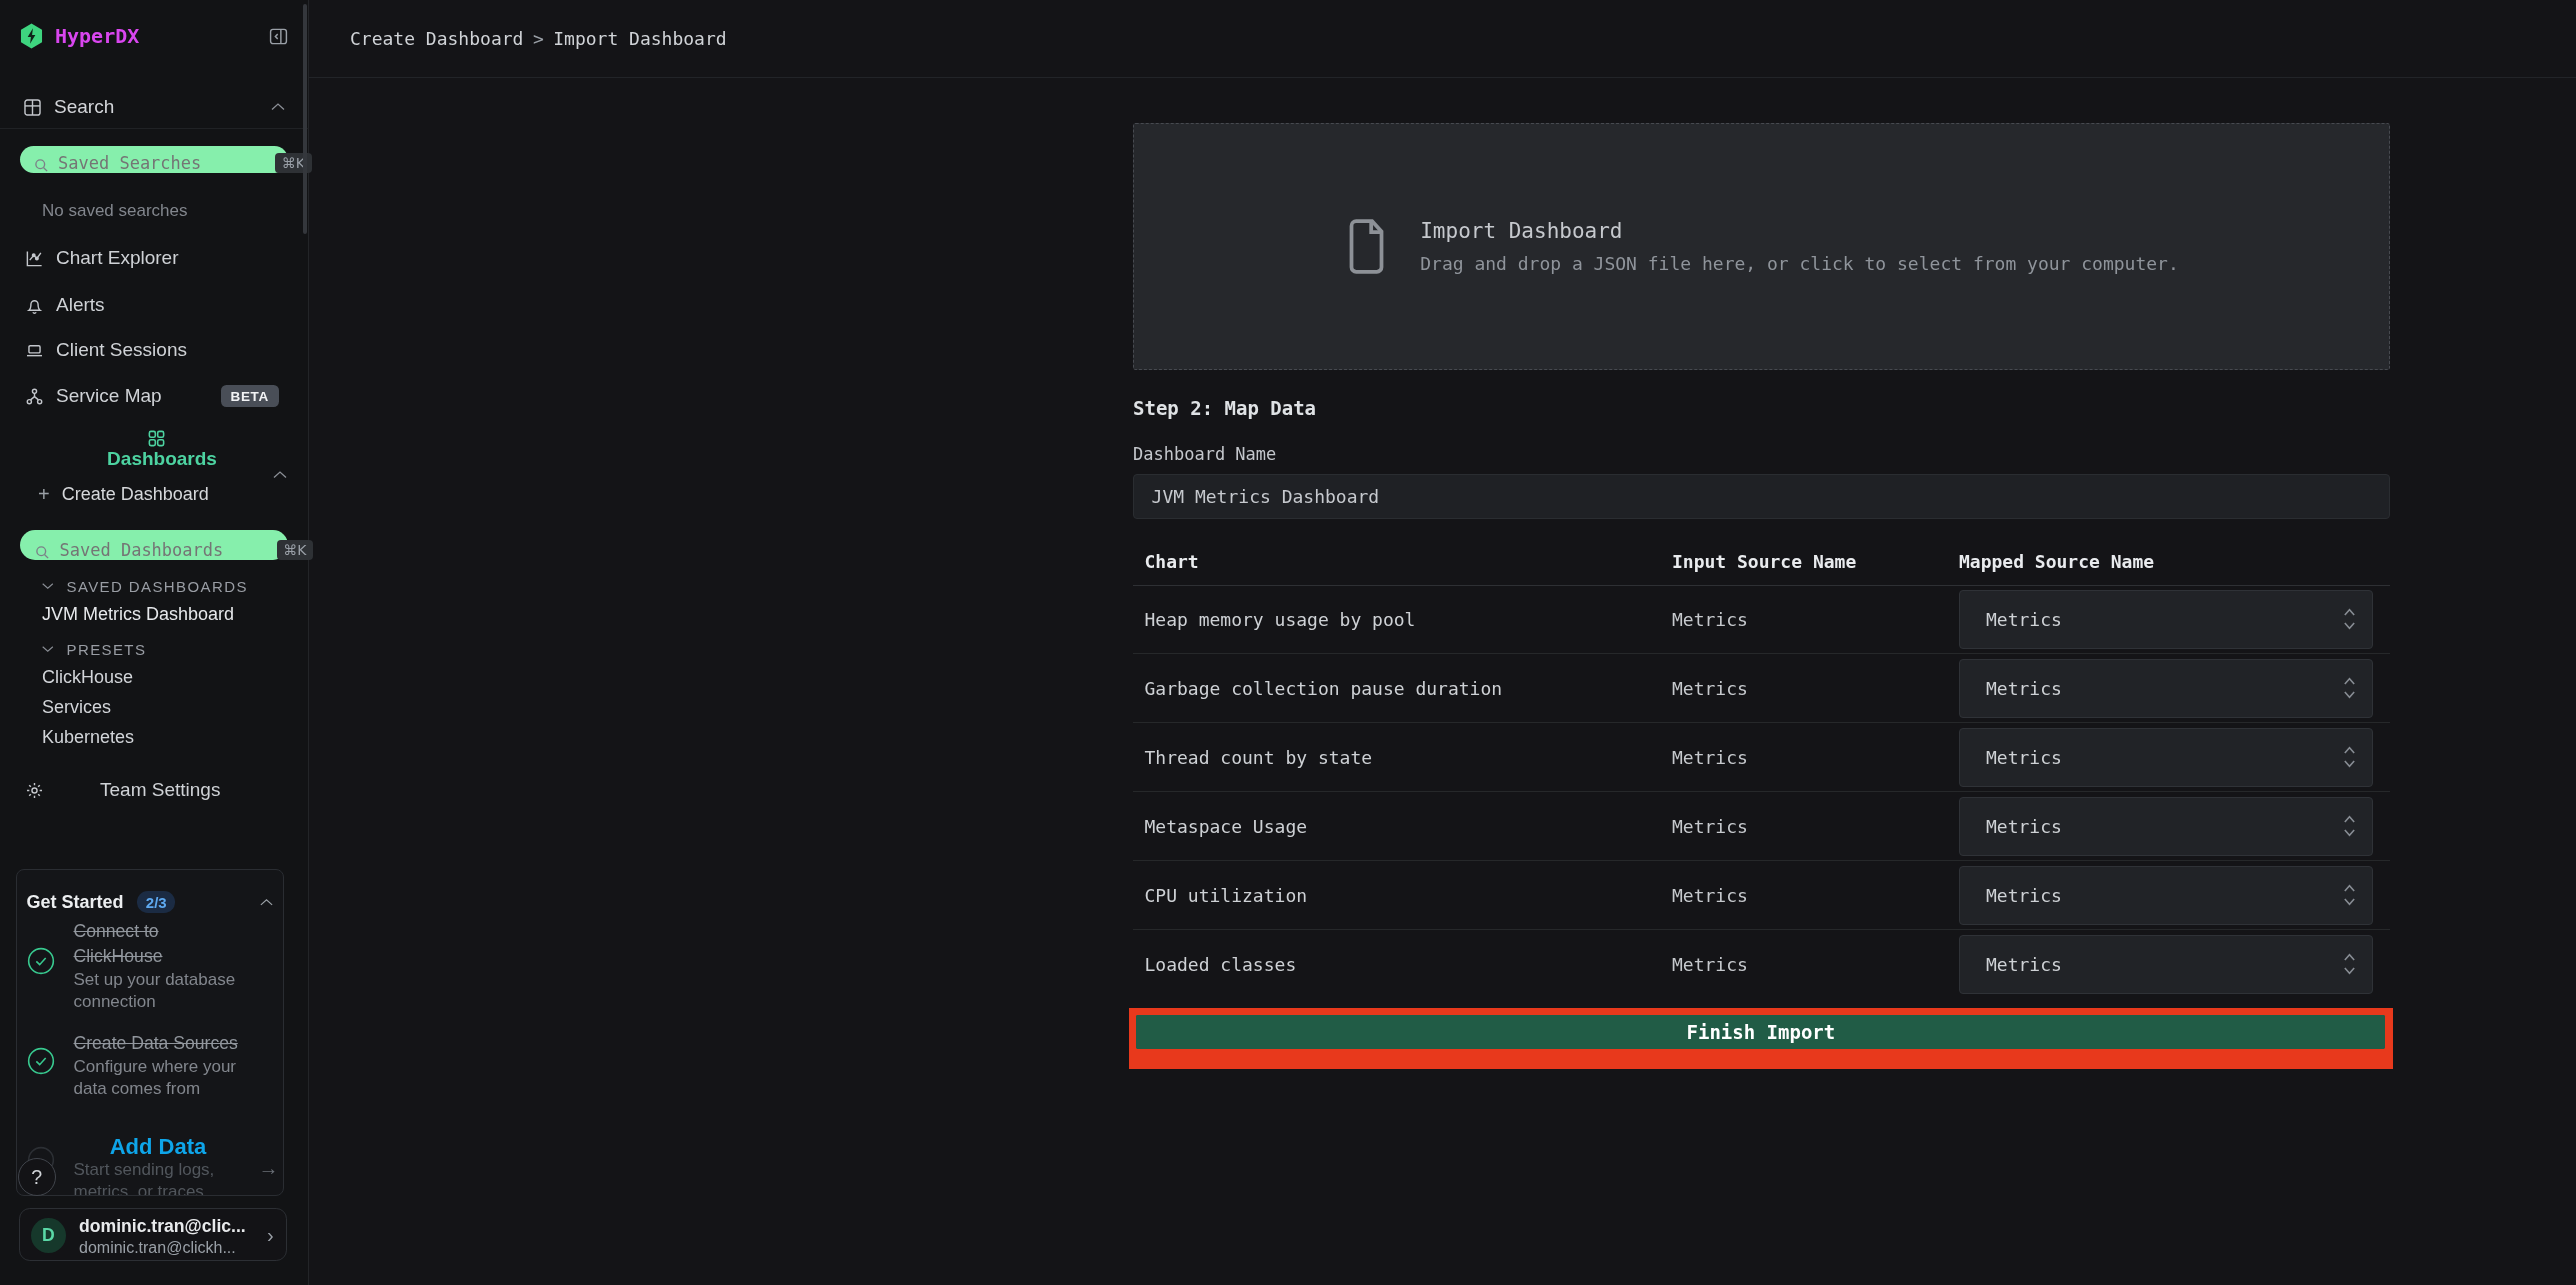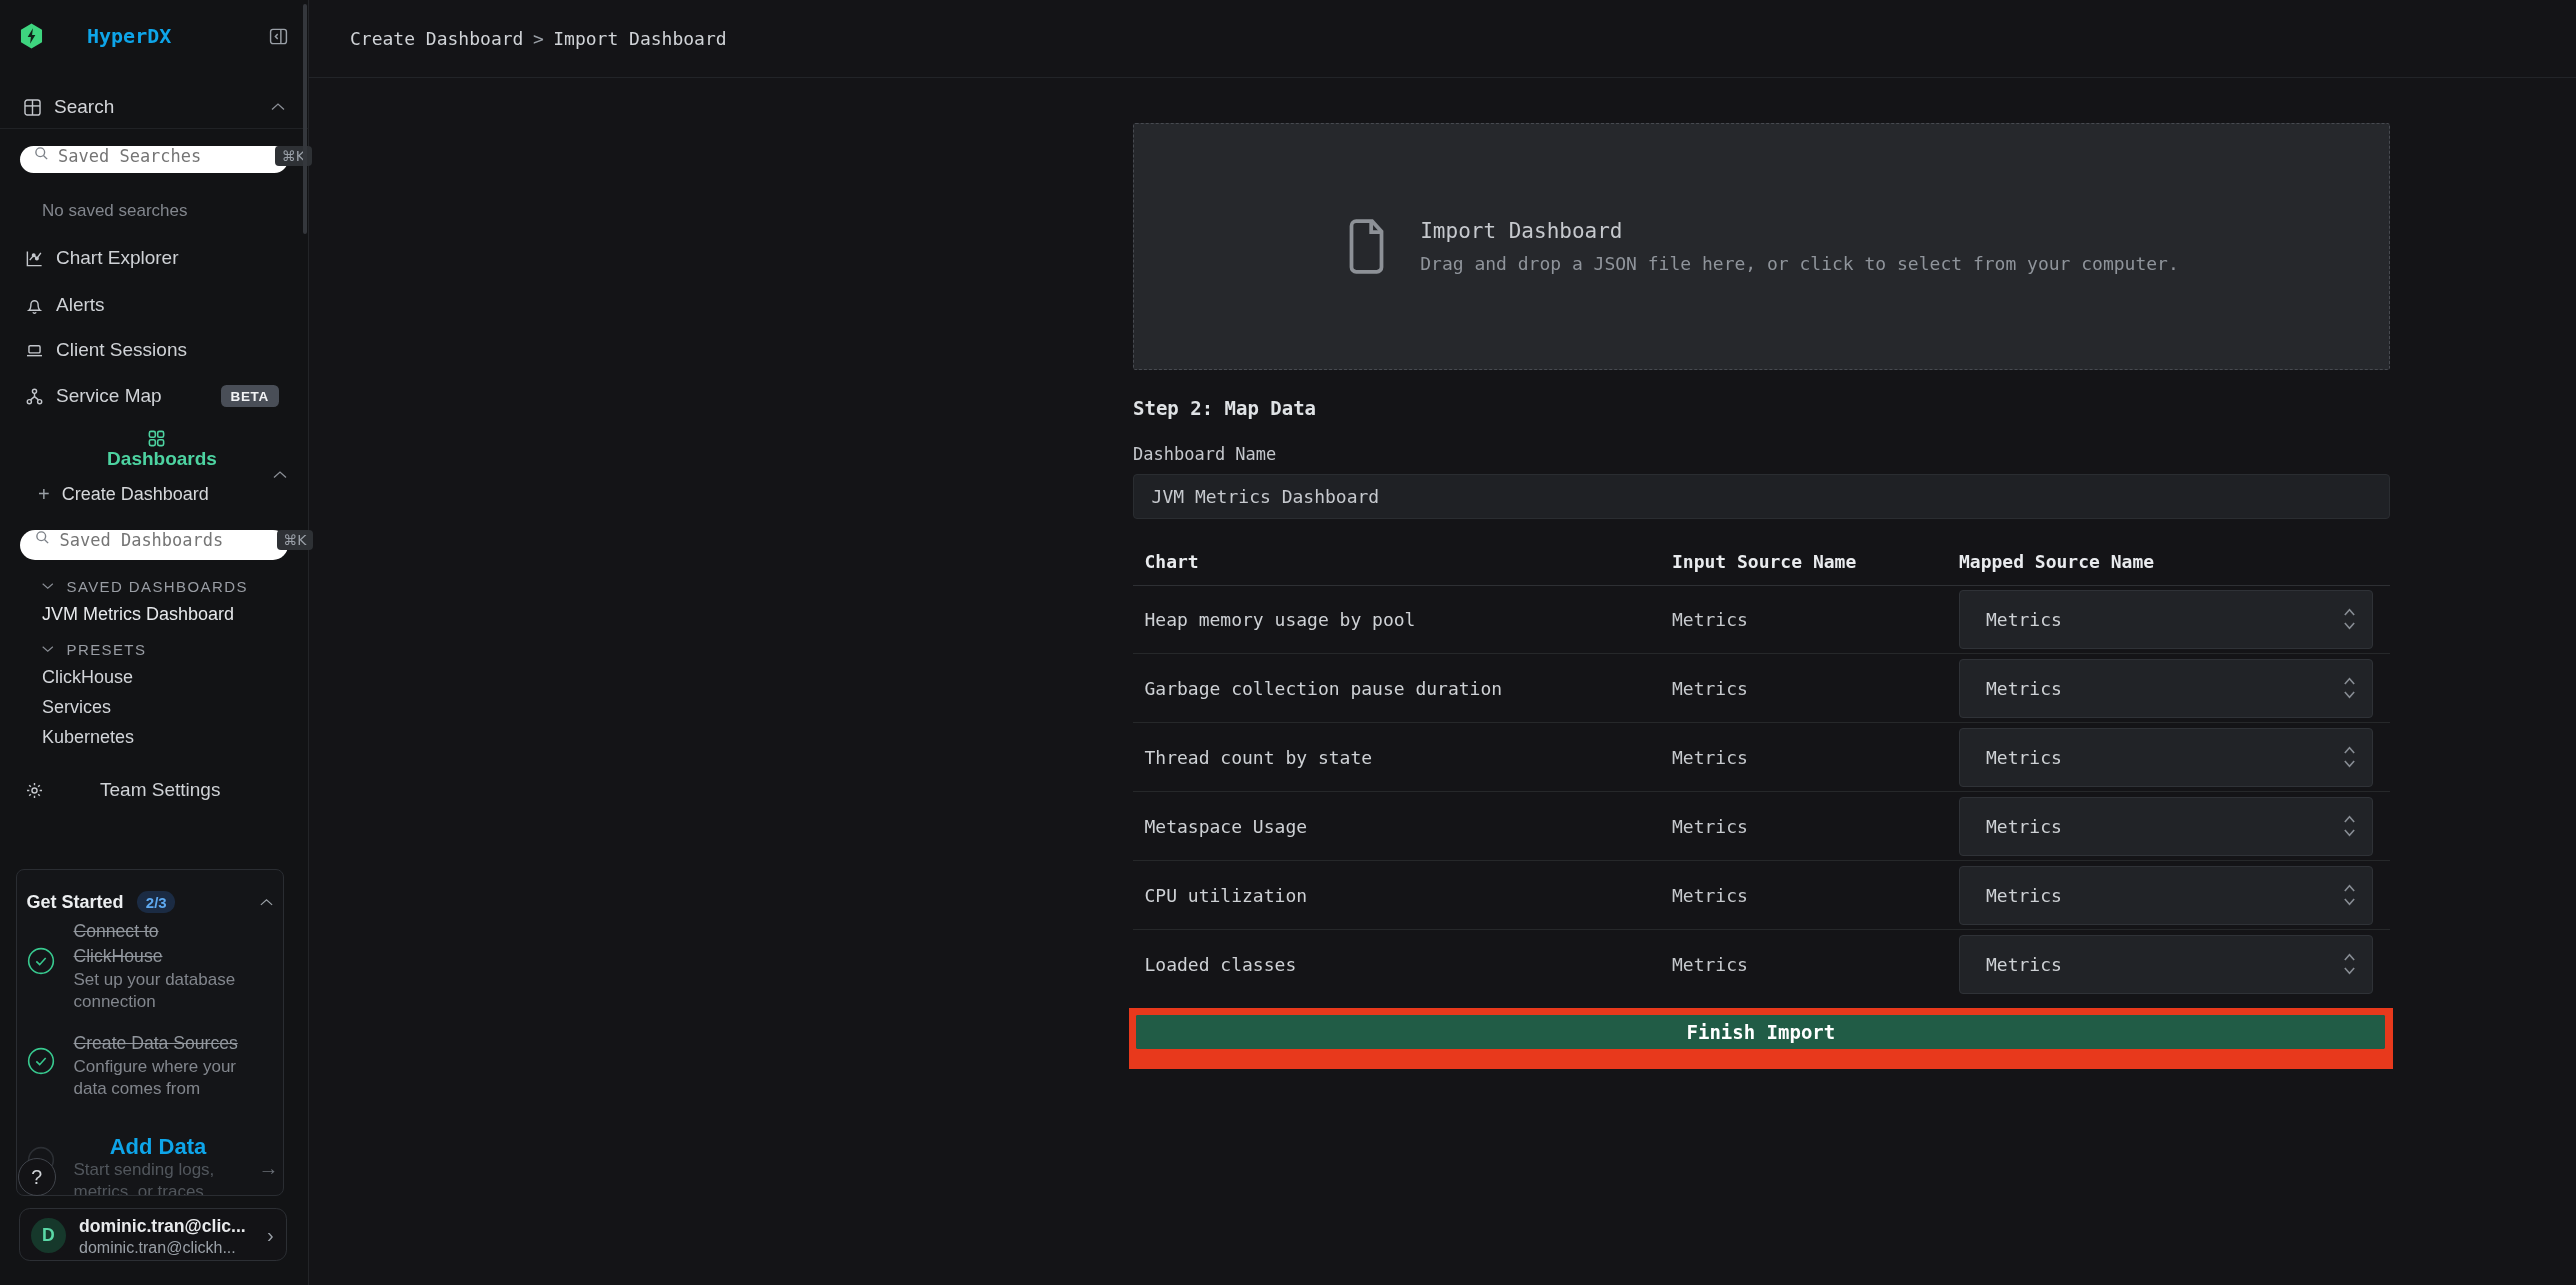--- a/index.html
+++ b/index.html
@@ -9,21 +9,21 @@
   .abs { position:absolute; }
   #app { position:relative; width:2576px; height:1285px; background:#141417; }
 
   
   #sidebar { position:absolute; left:0; top:0; width:309px; height:1285px; background:#121315; border-right:0.7px solid #232528; }
   .srow { position:absolute; display:flex; align-items:center; cursor:default; }
   .nav-label { font-size:19px; color:#cfd2d6; }
   .nav-icon { display:inline-flex; width:20px; justify-content:center; }
   .green { color:#4dd3a1; }
   .divider { position:absolute; left:0; width:309px; height:0.7px; background:#202225; }
-  .pill-input { position:absolute; background:#ffffff; border-radius:13.5px; display:flex; align-items:flex-start; }
+  .pill-input { position:absolute; background:#86efac; border-radius:13.5px; display:flex; align-items:flex-end; }
   .pill-input .ph { font-family:"DejaVu Sans Mono","Liberation Mono",monospace; font-size:17px; color:#6f747c; background:transparent; border:none; outline:none; flex:1; }
   .kbd { background:#2e3135; color:#9aa0a8; border-radius:4px; font-size:14px; padding:2px 6.8px; font-family:"DejaVu Sans","Liberation Sans",sans-serif; }
   .beta { background:#494e57; color:#f2f3f5; font-weight:bold; font-size:13.5px; letter-spacing:0.7px; border-radius:5.4px; padding:3.4px 9.5px; }
   .group-label { font-size:15px; letter-spacing:1.4px; color:#999da4; }
   .side-link { font-size:18px; color:#d2d5d9; }
 
   
   #gs-card { position:absolute; left:15.5px; top:869px; width:268px; height:327px; border:0.7px solid #2a2d32; border-radius:8px; background:#141518; overflow:hidden; }
   .gs-title { font-size:18px; font-weight:bold; color:#eceef0; }
   .gs-badge { background:#1b2b43; color:#5ea9f0; font-weight:bold; font-size:15px; border-radius:10.8px; padding:2.7px 8.8px; }
@@ -78,21 +78,21 @@
 
   <nav id="sidebar">
 
     <div class="srow" style="left:20px; top:20px; height:31px; gap:12px;">
       <span>
         <svg width="23" height="26" viewBox="0 0 24 26">
           <polygon points="12,0 23,6.5 23,19.5 12,26 1,19.5 1,6.5" fill="#3ed57f"></polygon>
           <path d="M13.5 5 L8 14 h3.4 L10.5 21 L16 12 h-3.4 Z" fill="#10241a"></path>
         </svg>
       </span>
-      <span class="mono" style="font-size:20px; font-weight:bold; color:#0ea5e9;margin-left:32px;">HyperDX</span>
+      <span class="mono" style="font-size:20px; font-weight:bold; color:#d946ef;">HyperDX</span>
     </div>
     <span class="abs" style="left:269px; top:27px;">
       <svg width="19" height="19" viewBox="0 0 24 24" fill="none" stroke="#9aa0a7" stroke-width="1.8">
         <rect x="2" y="3" width="20" height="18" rx="3"></rect>
         <line x1="15" y1="3" x2="15" y2="21"></line>
         <polyline points="11,9 8,12 11,15"></polyline>
       </svg>
     </span>
 
     <div class="srow" style="left:22px; top:95px; height:24px; width:264px;">

